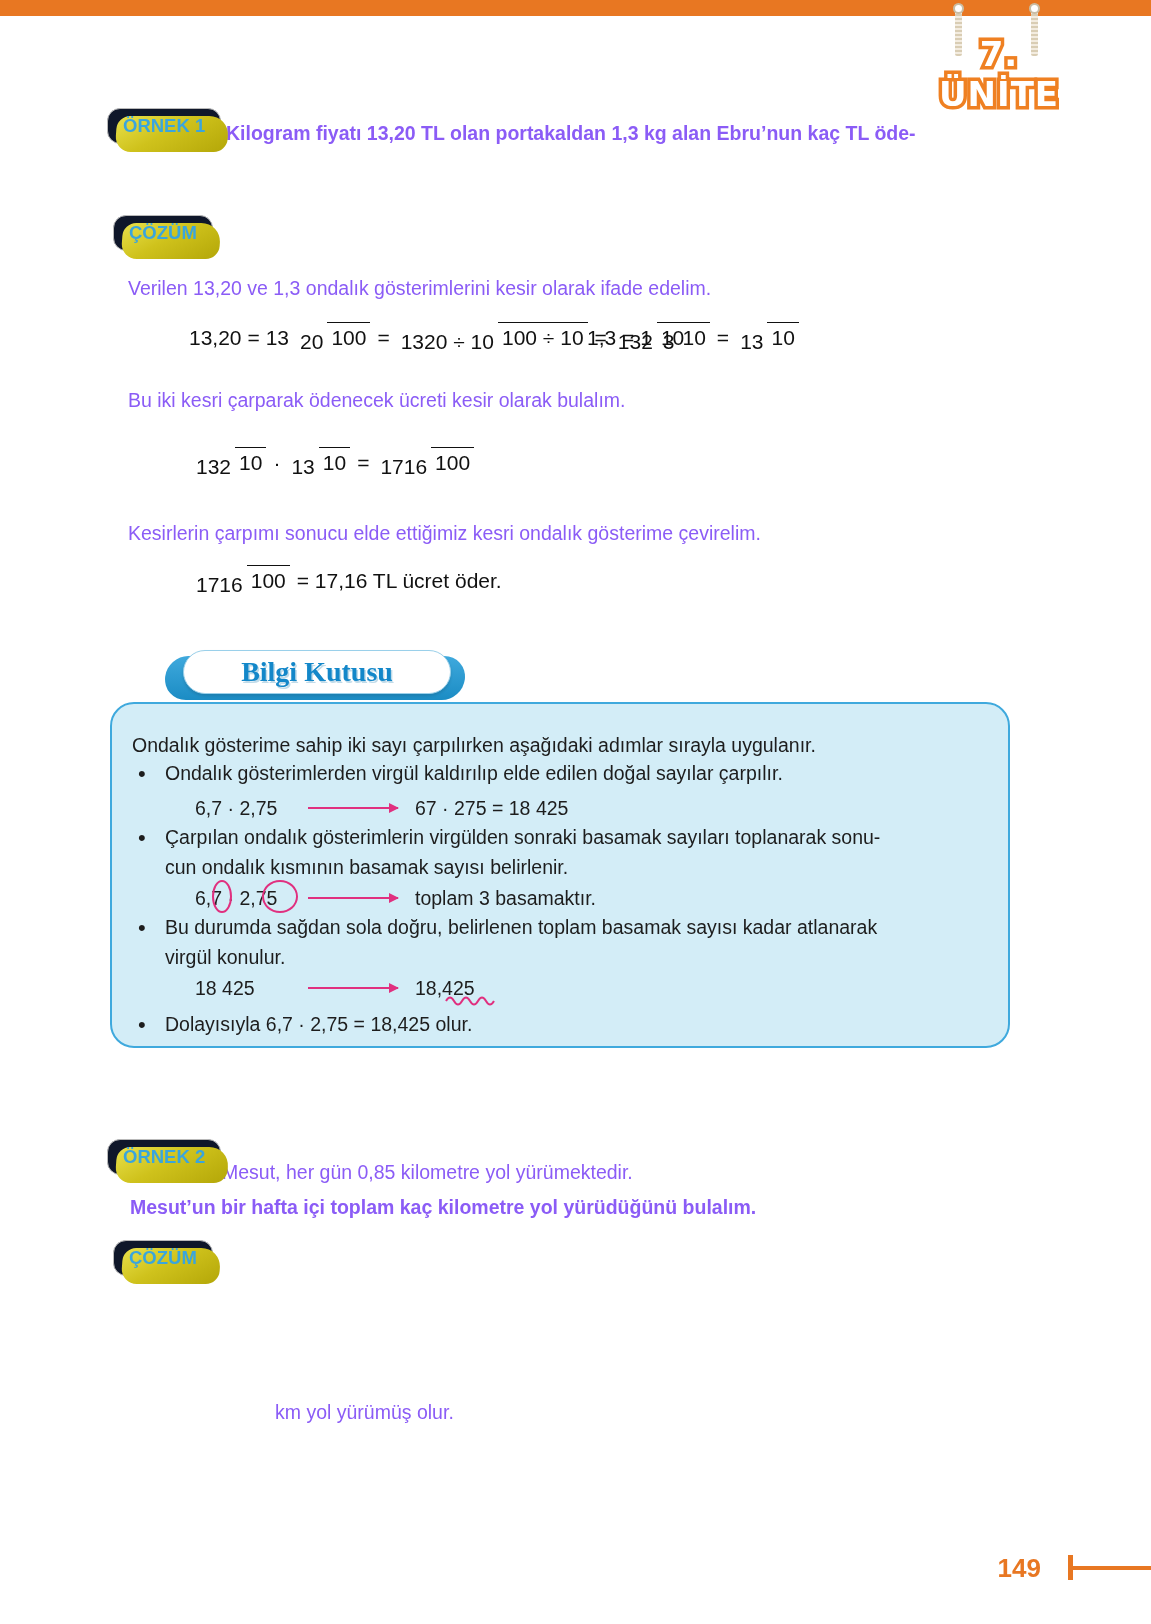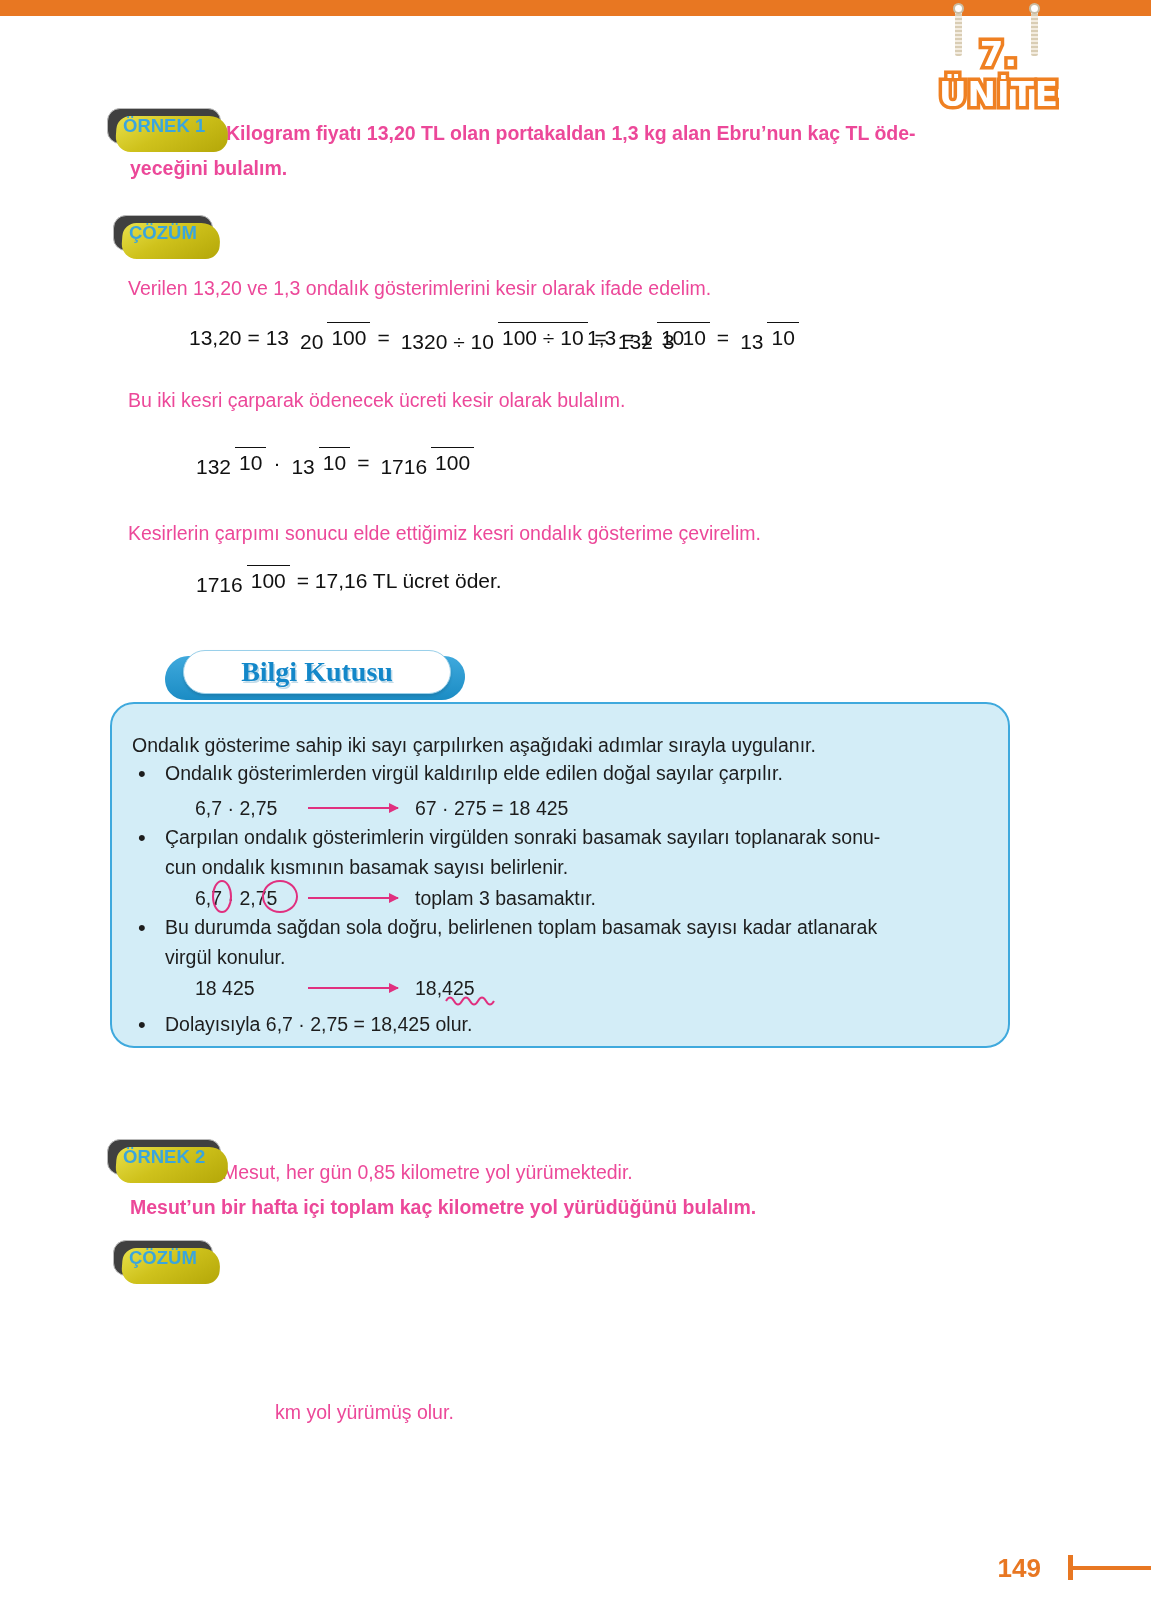--- a/index.html
+++ b/index.html
@@ -72,21 +72,21 @@
   
   .page { position: absolute; top: 0; left: 0; width: 1151px; height: 1624px; }
 
   
   .badge {
     position: absolute;
     display: inline-block;
     height: 36px;
     padding: 0 15px;
     line-height: 34px;
-    background: #404040;
+    background: #0f172a;
     border: 1.5px solid #b9b9b9;
     border-radius: 13px;
     color: #3aa5dd;
     font-weight: bold;
     font-size: 18.5px;
     white-space: nowrap;
     z-index: 3;
   }
   .badge::before {
     content: "";
@@ -98,21 +98,21 @@
     border-radius: 13px 20px 13px 16px;
     z-index: -1;
     transform: skewX(-4deg);
   }
 
   
   .para {
     position: absolute;
     font-size: 19.5px;
     line-height: 30px;
-    color: #ec4899;
+    color: #8b5cf6;
   }
   .para.bold { font-weight: bold; }
 
   
   .math {
     position: absolute;
     font-size: 21px;
     color: #111;
     white-space: nowrap;
     display: flex;
@@ -271,21 +271,20 @@
       <div class="unit-string s2"></div>
       <div class="unit-ring r1"></div>
       <div class="unit-ring r2"></div>
     </div>
     <div class="unit-text">7. ÜNİTE</div>
   </div>
 
   <div class="badge" style="left:107px; top:108px;">ÖRNEK 1</div>
 
   <div class="para bold" style="left:226px; top:118px; width:800px;">Kilogram fiyatı 13,20 TL olan portakaldan 1,3 kg alan Ebru’nun kaç TL öde-</div>
-  <div class="para bold" style="left:130px; top:153px; width:800px;">yeceğini bulalım.</div>
 
   <div class="badge" style="left:113px; top:215px;">ÇÖZÜM</div>
 
   <div class="para" style="left:128px; top:273px; width:850px;">Verilen 13,20 ve 1,3 ondalık gösterimlerini kesir olarak ifade edelim.</div>
 
   <div class="math" style="left:186px; top:322px;">
     <span class="tok">13,20 =</span>
     <span class="tok">13</span>
     <span class="frac">
       <span class="num">20</span>

